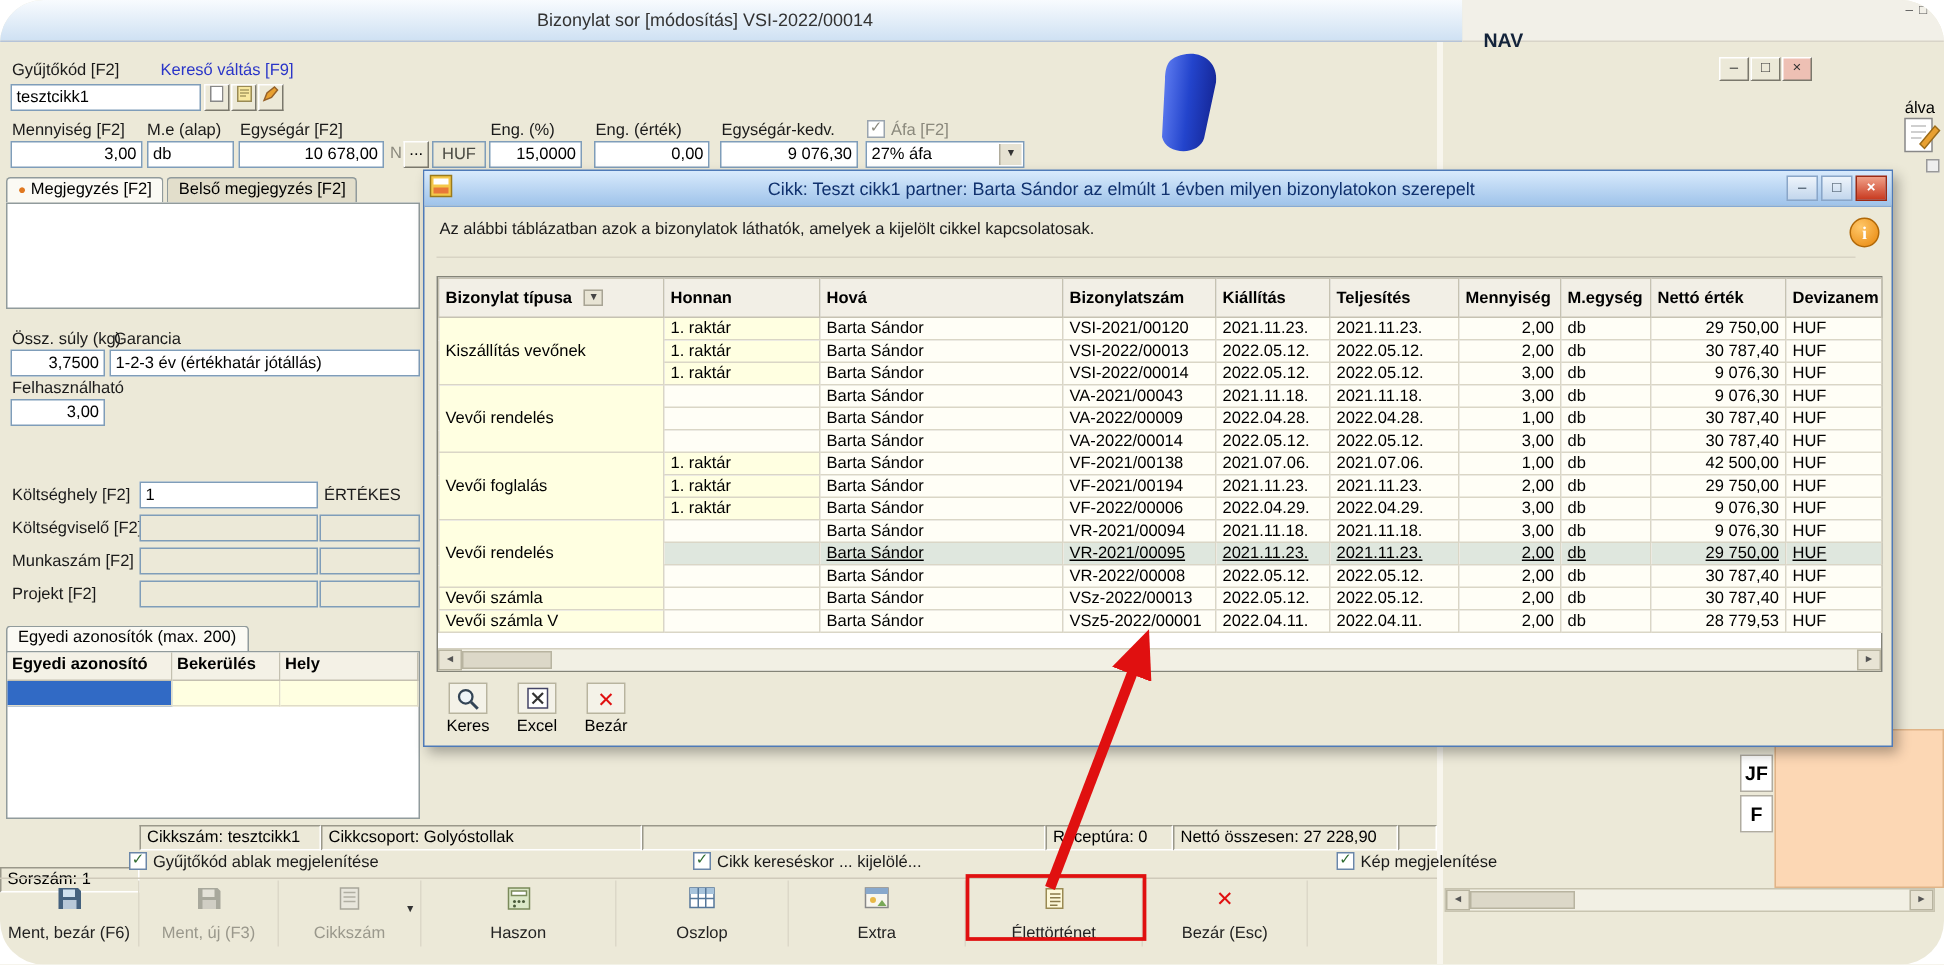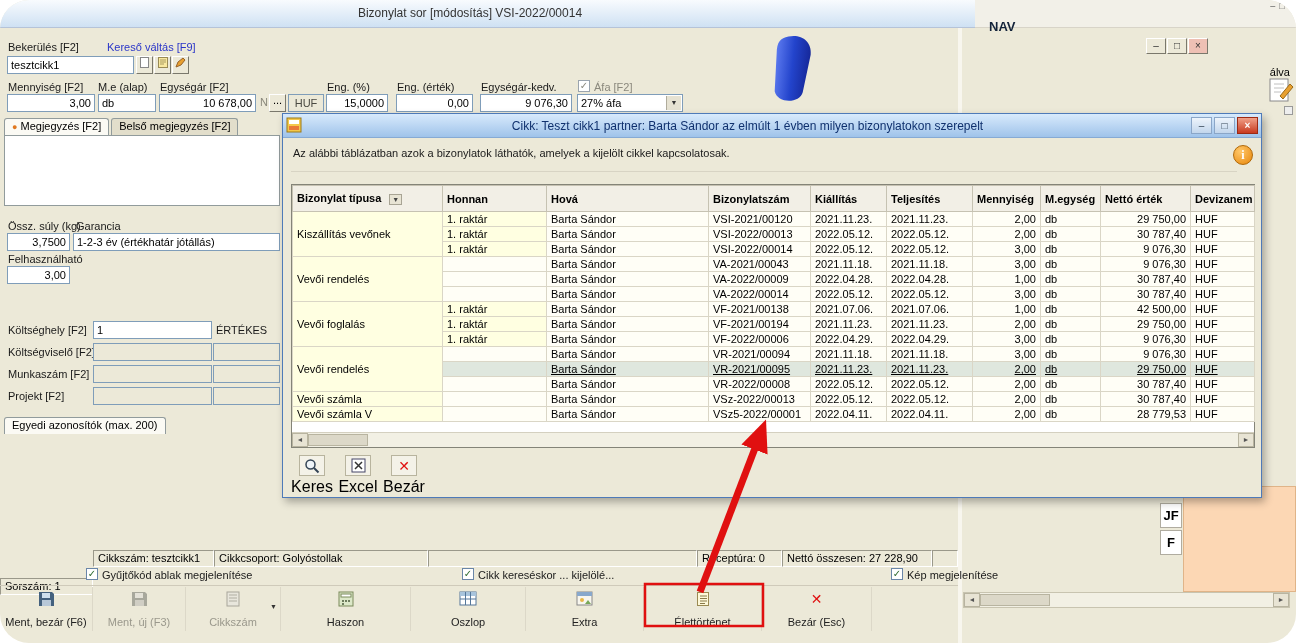--- a/index.html
+++ b/index.html
@@ -56,21 +56,21 @@
   #hist-table td.y, #hist-table td.type-cell { background:var(--pale-yellow,#ffffe1); }
   #hist-table td.c-right { text-align:right; }
   #hist-table tr.selected td { background:#dfe7de; text-decoration:underline; }
   .sort { display:inline-block; margin-left:8px; font-size:7px; color:#444; border:1px solid #a8a494; background:#e8e4d4; padding:0 2px; line-height:9px; vertical-align:middle; }
   .hscroll { position:absolute; left:0; right:0; bottom:0; height:15px; background:#f2f0e4; border-top:1px solid #d4d0c0; display:flex; }
   .scroll-arrow { width:16px; height:14px; background:#e8e4d4; border:1px solid #b8b4a0; font-size:7px; line-height:12px; text-align:center; color:#555; flex:0 0 auto; }
   .scroll-thumb { width:60px; height:12px; margin:1px 0; background:#dcd8c8; border:1px solid #b8b4a0; flex:0 0 auto; }
   .scroll-fill { flex:1; }
   .pbtn { position:absolute; width:42px; height:42px; text-align:center; }
   .pbtn .pico { width:26px; height:21px; margin:0 auto; border:1px solid #b8b49e; background:#f4f2e8; display:flex; align-items:center; justify-content:center; }
-  .pbtn .plab { font-size:16px; margin-top:2px; }
+  .pbtn .plab { font-size:11px; margin-top:2px; }
   #annot { position:absolute; left:0; top:0; z-index:50; pointer-events:none; }
   #annot .red { stroke:var(--accent-red,#e01010); }
   #nav-label { left:961px; top:19px; font-weight:bold; font-size:13px; color:#13233a;padding-left:28px; }
   #peach { left:1183px; top:486px; width:113px; height:106px; background:var(--peach-panel,#fcd7b4); border:1px solid #e0b488; }
   .sidebox { width:22px; height:25px; background:#fff; border:1px solid #b0aca0; font-weight:bold; font-size:13px; text-align:center; line-height:23px; }
   #right-strip { left:958px; top:28px; width:4px; height:615px; background:#f8f6ee; }
 </style>
 </head>
 <body>
 
@@ -80,21 +80,21 @@
     <span id="main-title">Bizonylat sor [módosítás] VSI-2022/00014</span>
   </div>
   <div id="top-right-strip" class="abs"></div>
   <div id="outer-controls" class="abs">
     <span>–</span>
     <span>□</span>
     <span>×</span>
   </div>
   <div id="right-strip" class="abs"></div>
 
-  <div class="abs lbl" style="left:8px; top:41px">Bekerülés [F2]</div>
+  <div class="abs lbl" style="left:8px; top:41px">Gyűjtőkód [F2]</div>
   <div class="abs link" style="left:107px; top:41px">Kereső váltás [F9]</div>
   <div class="input" style="left:7px; top:56px; width:127px">tesztcikk1</div>
   <div class="abs btn" style="left:136px; top:56px; width:17px; height:18px">
     <span><svg width="9" height="11">
           <rect x="0.5" y="0.5" width="8" height="10" fill="#fff" stroke="#888"></rect>
         </svg></span>
   </div>
   <div class="abs btn" style="left:154px; top:56px; width:17px; height:18px">
     <span><svg width="10" height="11">
           <rect x="0.5" y="0.5" width="9" height="10" fill="#f8e8a0" stroke="#998a54"></rect>
@@ -150,20 +150,28 @@
   <div class="input dis" style="left:93px; top:343px; width:119px"></div>
   <div class="input dis" style="left:213px; top:343px; width:67px"></div>
   <div class="abs lbl" style="left:8px; top:368px">Munkaszám [F2]</div>
   <div class="input dis" style="left:93px; top:365px; width:119px"></div>
   <div class="input dis" style="left:213px; top:365px; width:67px"></div>
   <div class="abs lbl" style="left:8px; top:390px">Projekt [F2]</div>
   <div class="input dis" style="left:93px; top:387px; width:119px"></div>
   <div class="input dis" style="left:213px; top:387px; width:67px"></div>
 
   <span class="abs tab active" style="left:4px; top:417px">Egyedi azonosítók (max. 200)</span>
+  <div class="abs panel-white" style="left:4px; top:434px; width:276px; height:112px">
+    <div class="eh" style="left:0; width:110px">Egyedi azonosító</div>
+    <div class="eh" style="left:110px; width:72px">Bekerülés</div>
+    <div class="eh" style="left:182px; width:92px">Hely</div>
+    <div class="ecell sel" style="left:0; top:19px; width:110px"></div>
+    <div class="ecell y" style="left:110px; top:19px; width:72px"></div>
+    <div class="ecell y" style="left:182px; top:19px; width:92px"></div>
+  </div>
 
   <div class="abs" style="left:763px; top:33px">
     <svg width="58" height="74" viewBox="0 0 58 74">
       <defs>
           <linearGradient id="peng" x1="0" y1="0" x2="1" y2="0">
             <stop offset="0" stop-color="#5a78ee"></stop>
             <stop offset="0.5" stop-color="#2344cc"></stop>
             <stop offset="1" stop-color="#16289a"></stop>
           </linearGradient>
         </defs>

